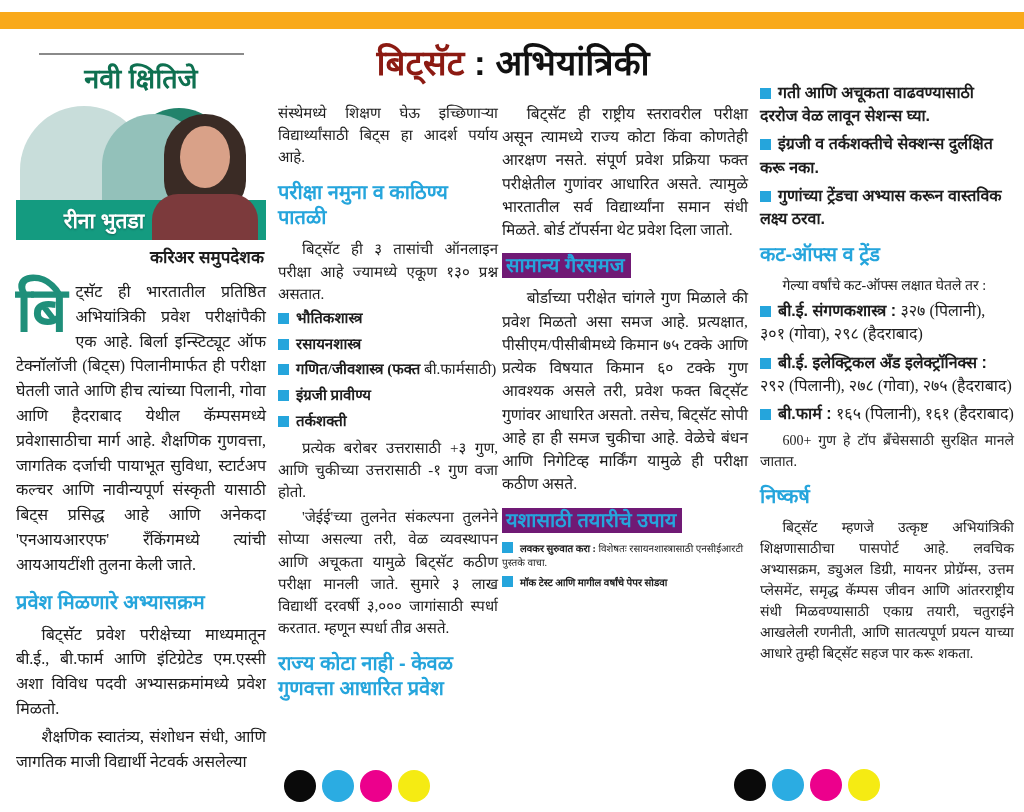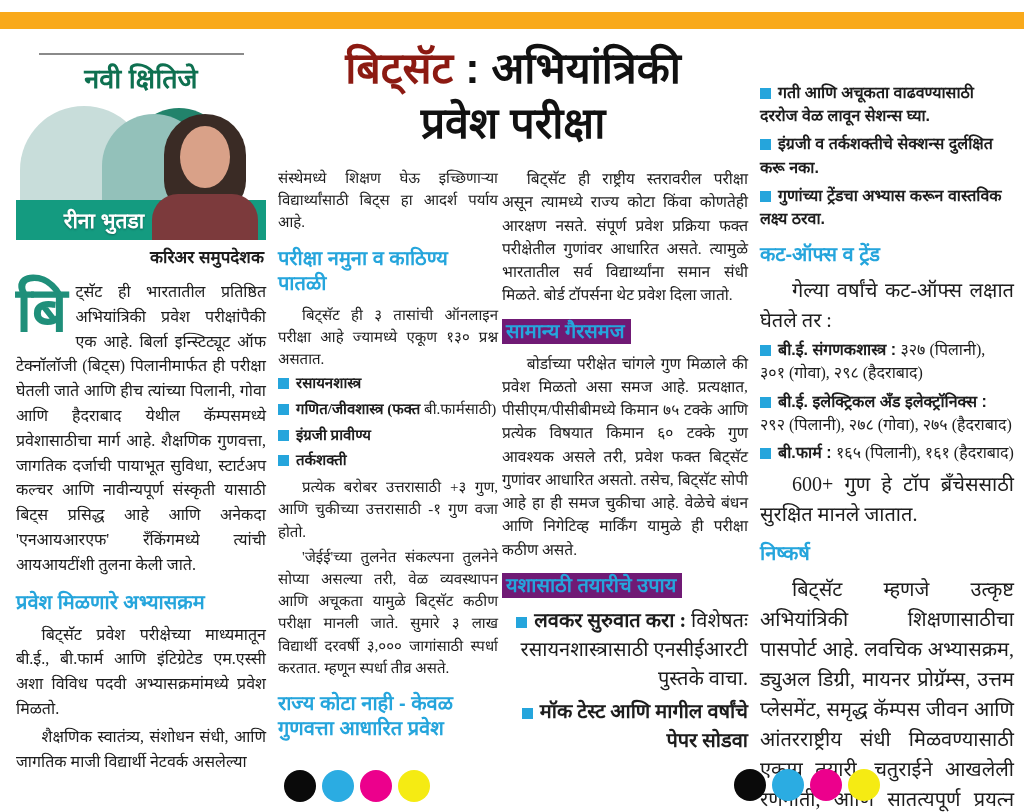--- a/index.html
+++ b/index.html
@@ -54,34 +54,34 @@
   }
   ul.bullets{list-style:none;margin:2px 0 4px 0;padding:0;}
   ul.bullets li{margin:0 0 4px 0;line-height:1.45;}
   .sq{
     display:inline-block;width:11px;height:11px;background:#25A5DC;
     margin-right:7px;vertical-align:baseline;position:relative;top:1px;
   }
   
   .mid{width:470px;flex:none;}
   .title{
-    margin:2px 0 16px 0;text-align:center;font-weight:bold;font-size:43px;line-height:1.28;
+    margin:2px 0 16px 0;text-align:center;font-weight:bold;font-size:35px;line-height:1.28;
     font-family:"Liberation Sans","DejaVu Sans",sans-serif;color:#111111;
   }
   .t-red{color:#8C1A12;}
   .t-line2{display:block;}
   .midcols{display:flex;gap:4px;}
   .col2{width:220px;flex:none;font-size:15px;}
   .col2 .body{font-size:15px;line-height:1.48;}
   .col3{flex:1;}
   .col3 .body{font-size:15.5px;line-height:1.5;}
-  .col3 ul.bullets li{font-size:20px;text-align:right;}
+  .col3 ul.bullets li{font-size:10px;}
   
   .col4{width:254px;flex:none;margin-top:40px;}
-  .col4 .body{font-size:20px;line-height:1.5;}
+  .col4 .body{font-size:14px;line-height:1.5;}
   .col4 ul.bullets li{font-size:16px;line-height:1.45;margin-bottom:5px;}
   .bold-items li{font-weight:bold;font-family:"Liberation Sans","DejaVu Sans",sans-serif;}
   .cutoffs li b{font-family:"Liberation Sans","DejaVu Sans",sans-serif;}
   
   .dots{position:absolute;display:flex;gap:6px;}
   .dots-left{left:284px;top:770px;}
   .dots-right{left:734px;top:769px;}
   .dot{width:32px;height:32px;border-radius:50%;}
 </style>
 </head>
@@ -115,29 +115,29 @@
         <span class="dropcap">बि</span><span>ट्सॅट ही भारतातील प्रतिष्ठित अभियांत्रिकी प्रवेश परीक्षांपैकी एक आहे. बिर्ला इन्स्टिट्यूट ऑफ टेक्नॉलॉजी (बिट्स) पिलानीमार्फत ही परीक्षा घेतली जाते आणि हीच त्यांच्या पिलानी, गोवा आणि हैदराबाद येथील कॅम्पसमध्ये प्रवेशासाठीचा मार्ग आहे. शैक्षणिक गुणवत्ता, जागतिक दर्जाची पायाभूत सुविधा, स्टार्टअप कल्चर आणि नावीन्यपूर्ण संस्कृती यासाठी बिट्स प्रसिद्ध आहे आणि अनेकदा 'एनआयआरएफ' रँकिंगमध्ये त्यांची आयआयटींशी तुलना केली जाते.</span>
       </p>
       <h3 class="subhead">प्रवेश मिळणारे अभ्यासक्रम</h3>
       <p class="body indent">बिट्सॅट प्रवेश परीक्षेच्या माध्यमातून बी.ई., बी.फार्म आणि इंटिग्रेटेड एम.एस्सी अशा विविध पदवी अभ्यासक्रमांमध्ये प्रवेश मिळतो.</p>
       <p class="body indent">शैक्षणिक स्वातंत्र्य, संशोधन संधी, आणि जागतिक माजी विद्यार्थी नेटवर्क असलेल्या</p>
     </aside>
 
     <div class="mid">
       <h1 class="title">
         <span class="t-red">बिट्सॅट</span><span> : </span><span>अभियांत्रिकी</span>
-        <span class="t-line2">प्रवेश परीक्षा</span>
       </h1>
 
       <div class="midcols">
         <div class="col2">
           <p class="body">संस्थेमध्ये शिक्षण घेऊ इच्छिणाऱ्या विद्यार्थ्यांसाठी बिट्स हा आदर्श पर्याय आहे.</p>
           <h3 class="subhead">परीक्षा नमुना व काठिण्य पातळी</h3>
           <p class="body indent">बिट्सॅट ही ३ तासांची ऑनलाइन परीक्षा आहे ज्यामध्ये एकूण १३० प्रश्न असतात.</p>
           <ul class="bullets">
+            <li><span class="sq"></span><b>भौतिकशास्त्र</b><span></span></li>
             <li><span class="sq"></span><b>रसायनशास्त्र</b><span></span></li>
             <li><span class="sq"></span><b>गणित/जीवशास्त्र (फक्त</b><span> बी.फार्मसाठी)</span></li>
             <li><span class="sq"></span><b>इंग्रजी प्रावीण्य</b><span></span></li>
             <li><span class="sq"></span><b>तर्कशक्ती</b><span></span></li>
           </ul>
           <p class="body indent">प्रत्येक बरोबर उत्तरासाठी +३ गुण, आणि चुकीच्या उत्तरासाठी -१ गुण वजा होतो.</p>
           <p class="body indent">'जेईई'च्या तुलनेत संकल्पना तुलनेने सोप्या असल्या तरी, वेळ व्यवस्थापन आणि अचूकता यामुळे बिट्सॅट कठीण परीक्षा मानली जाते. सुमारे ३ लाख विद्यार्थी दरवर्षी ३,००० जागांसाठी स्पर्धा करतात. म्हणून स्पर्धा तीव्र असते.</p>
           <h3 class="subhead">राज्य कोटा नाही - केवळ गुणवत्ता आधारित प्रवेश</h3>
         </div>
 

